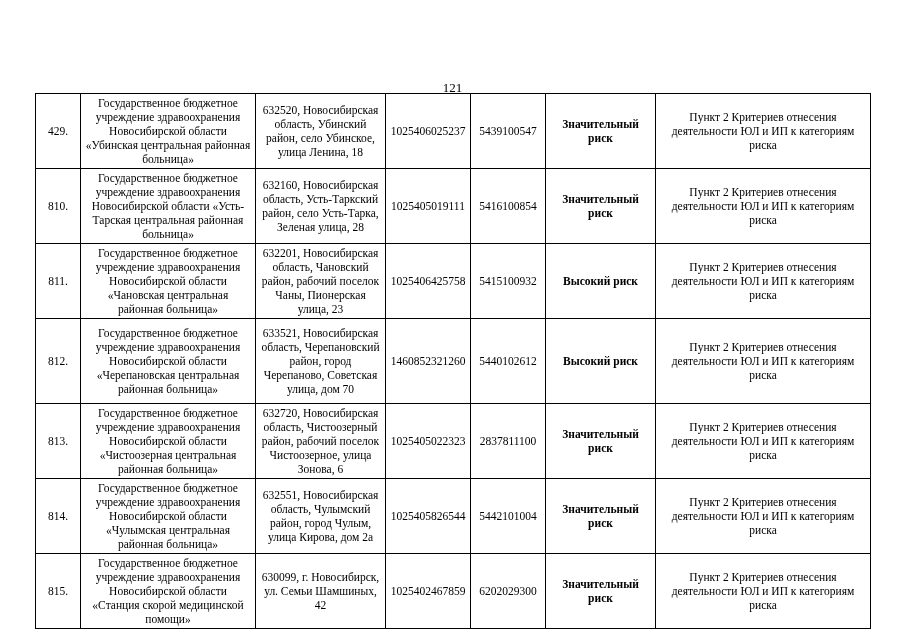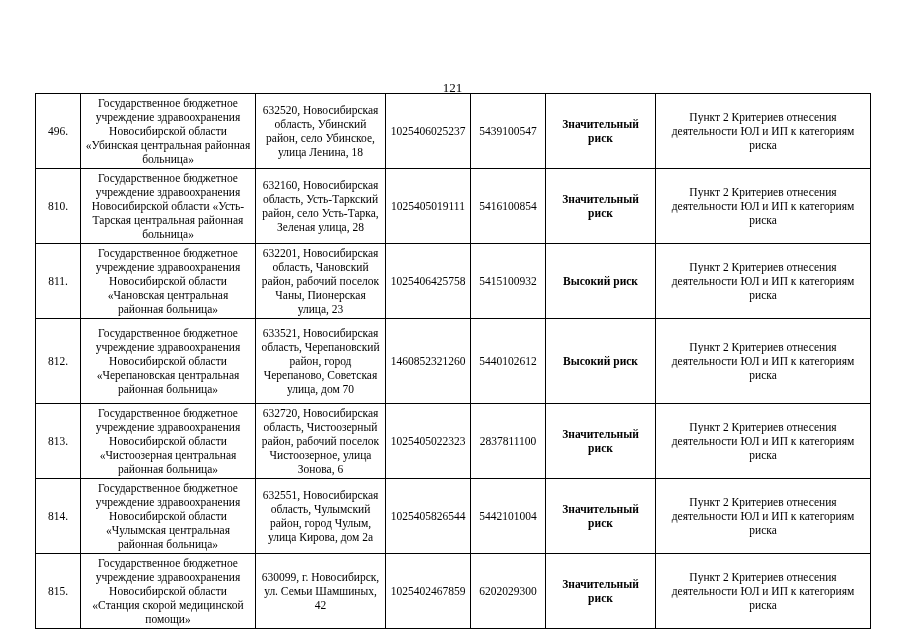--- a/index.html
+++ b/index.html
@@ -63,21 +63,21 @@
       <col class="c-num">
         <col class="c-name">
         <col class="c-address">
         <col class="c-ogrn">
         <col class="c-inn">
         <col class="c-risk">
         <col class="c-criteria">
     </colgroup>
     <tbody>
       <tr style="height:59px;">
-        <td class="cell-num">496.</td>
+        <td class="cell-num">429.</td>
         <td class="cell-name">Государственное бюджетное учреждение здравоохранения Новосибирской области «Убинская центральная районная больница»</td>
         <td class="cell-address">632520, Новосибирская область, Убинский район, село Убинское, улица Ленина, 18</td>
         <td class="cell-ogrn">1025406025237</td>
         <td class="cell-inn">5439100547</td>
         <td class="cell-risk">Значительный риск</td>
         <td class="cell-criteria">Пункт 2 Критериев отнесения деятельности ЮЛ и ИП к категориям риска</td>
       </tr>
       <tr style="height:70px;">
         <td class="cell-num">810.</td>
         <td class="cell-name">Государственное бюджетное учреждение здравоохранения Новосибирской области «Усть-Тарская центральная районная больница»</td>

